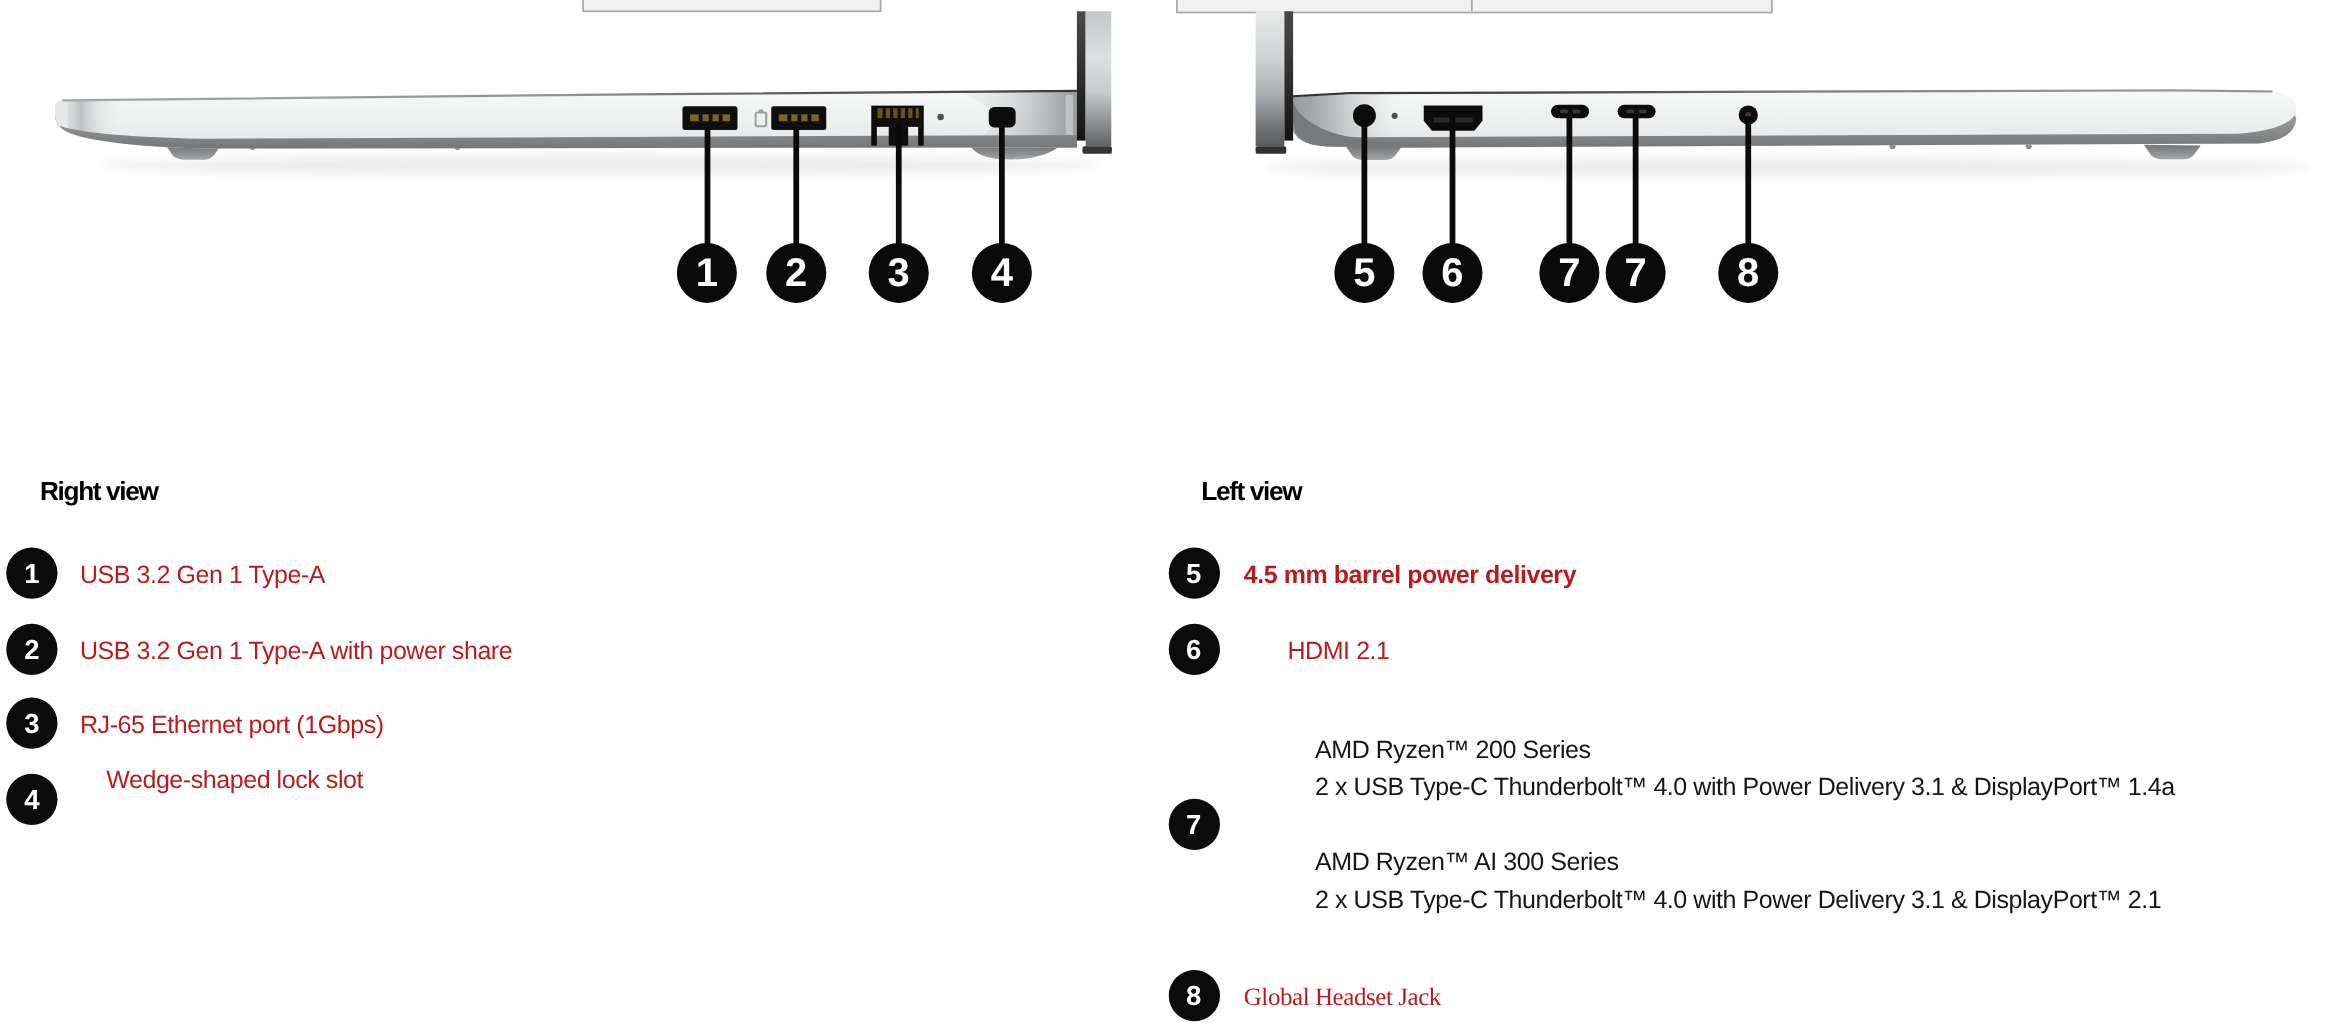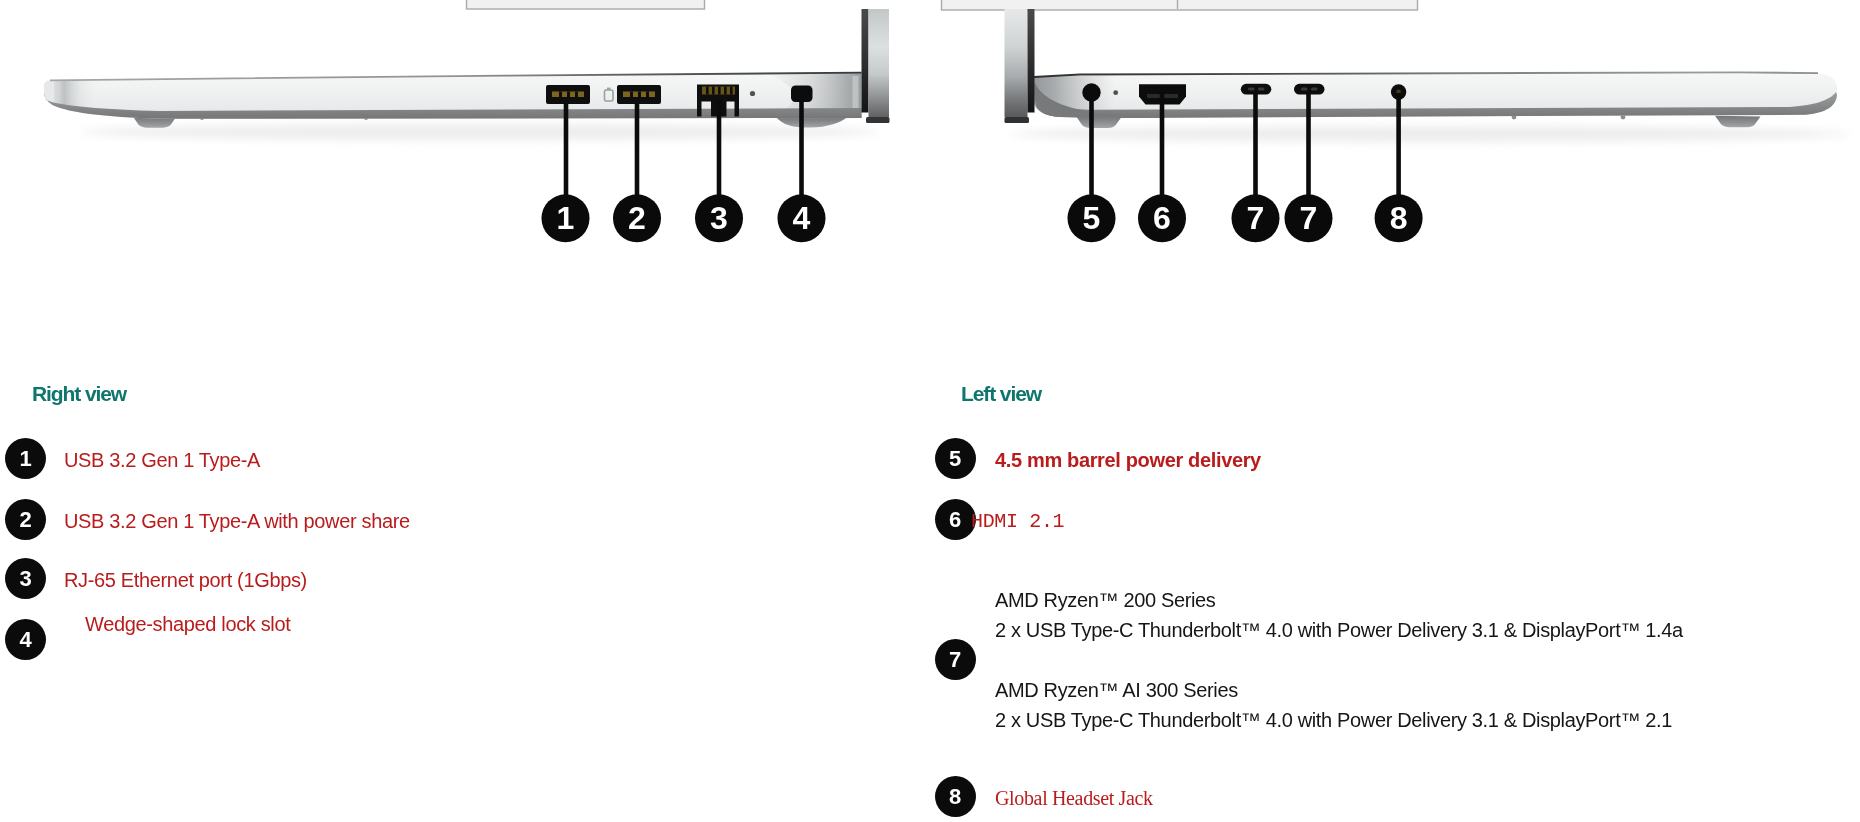--- a/index.html
+++ b/index.html
@@ -1,18 +1,18 @@
 <!DOCTYPE html>
 <html><head>
 <meta charset="utf-8">
 <style>
   html,body{margin:0;padding:0;background:#ffffff;}
   body{width:1860px;height:822px;position:relative;overflow:hidden;
        font-family:"Liberation Sans",sans-serif;}
-  .hd{position:absolute;font-size:21px;font-weight:bold;color:#0f766e;line-height:22px;white-space:nowrap;letter-spacing:-1.1px;text-align:right;}
+  .hd{position:absolute;font-size:21px;font-weight:bold;color:#000000;line-height:22px;white-space:nowrap;letter-spacing:-1.1px;text-align:right;}
   .badge{position:absolute;width:41px;height:41px;border-radius:50%;background:#0b0b0b;
          color:#fff;font-size:22px;font-weight:bold;line-height:41px;text-align:center;letter-spacing:0;}
   .it{position:absolute;font-size:20px;color:#b91c1c;line-height:41px;white-space:nowrap;letter-spacing:-0.35px;}
   .blk{position:absolute;font-size:20px;color:#161616;line-height:30px;white-space:nowrap;letter-spacing:-0.35px;}
 </style>
 </head>
 <body>
 <svg width="1860" height="350" viewBox="0 0 1860 350" style="position:absolute;left:0;top:0;">
   <defs>
     <linearGradient id="gBody" x1="0" y1="0" x2="0" y2="1">
@@ -232,17 +232,17 @@
 <div class="badge" style="left:5px;top:498.5px;">2</div>
 <div class="it" style="left:64px;top:500.5px;text-align:right;">USB 3.2 Gen 1 Type-A with power share</div>
 <div class="badge" style="left:5px;top:558px;">3</div>
 <div class="it" style="left:64px;top:560px;">RJ-65 Ethernet port (1Gbps)</div>
 <div class="badge" style="left:5px;top:618.5px;">4</div>
 <div class="it" style="left:64px;top:604px;margin-left:21px;">Wedge-shaped lock slot</div>
 
 <div class="badge" style="left:934.5px;top:438px;">5</div>
 <div class="it" style="left:995px;top:440px;font-weight:bold;">4.5 mm barrel power delivery</div>
 <div class="badge" style="left:934.5px;top:498.5px;">6</div>
-<div class="it" style="left:971px;top:500.5px;font-family:Liberation Mono, monospace;">HDMI 2.1</div>
+<div class="it" style="left:1030px;top:500.5px;">HDMI 2.1</div>
 <div class="badge" style="left:934.5px;top:638.5px;">7</div>
-<div class="blk" style="left:995px;top:585px;">AMD Ryzen™ 200 Series<br>2 x USB Type-C Thunderbolt™ 4.0 with Power Delivery 3.1 &amp; DisplayPort™ 1.4a<br>&nbsp;<br>AMD Ryzen™ AI 300 Series<br>2 x USB Type-C Thunderbolt™ 4.0 with Power Delivery 3.1 &amp; DisplayPort™ 2.1</div>
+<div class="blk" style="left:1052px;top:585px;">AMD Ryzen™ 200 Series<br>2 x USB Type-C Thunderbolt™ 4.0 with Power Delivery 3.1 &amp; DisplayPort™ 1.4a<br>&nbsp;<br>AMD Ryzen™ AI 300 Series<br>2 x USB Type-C Thunderbolt™ 4.0 with Power Delivery 3.1 &amp; DisplayPort™ 2.1</div>
 <div class="badge" style="left:934.5px;top:776px;">8</div>
 <div class="it" style="left:995px;top:778px;font-family:Liberation Serif, serif;">Global Headset Jack</div>
 
 </body></html>

